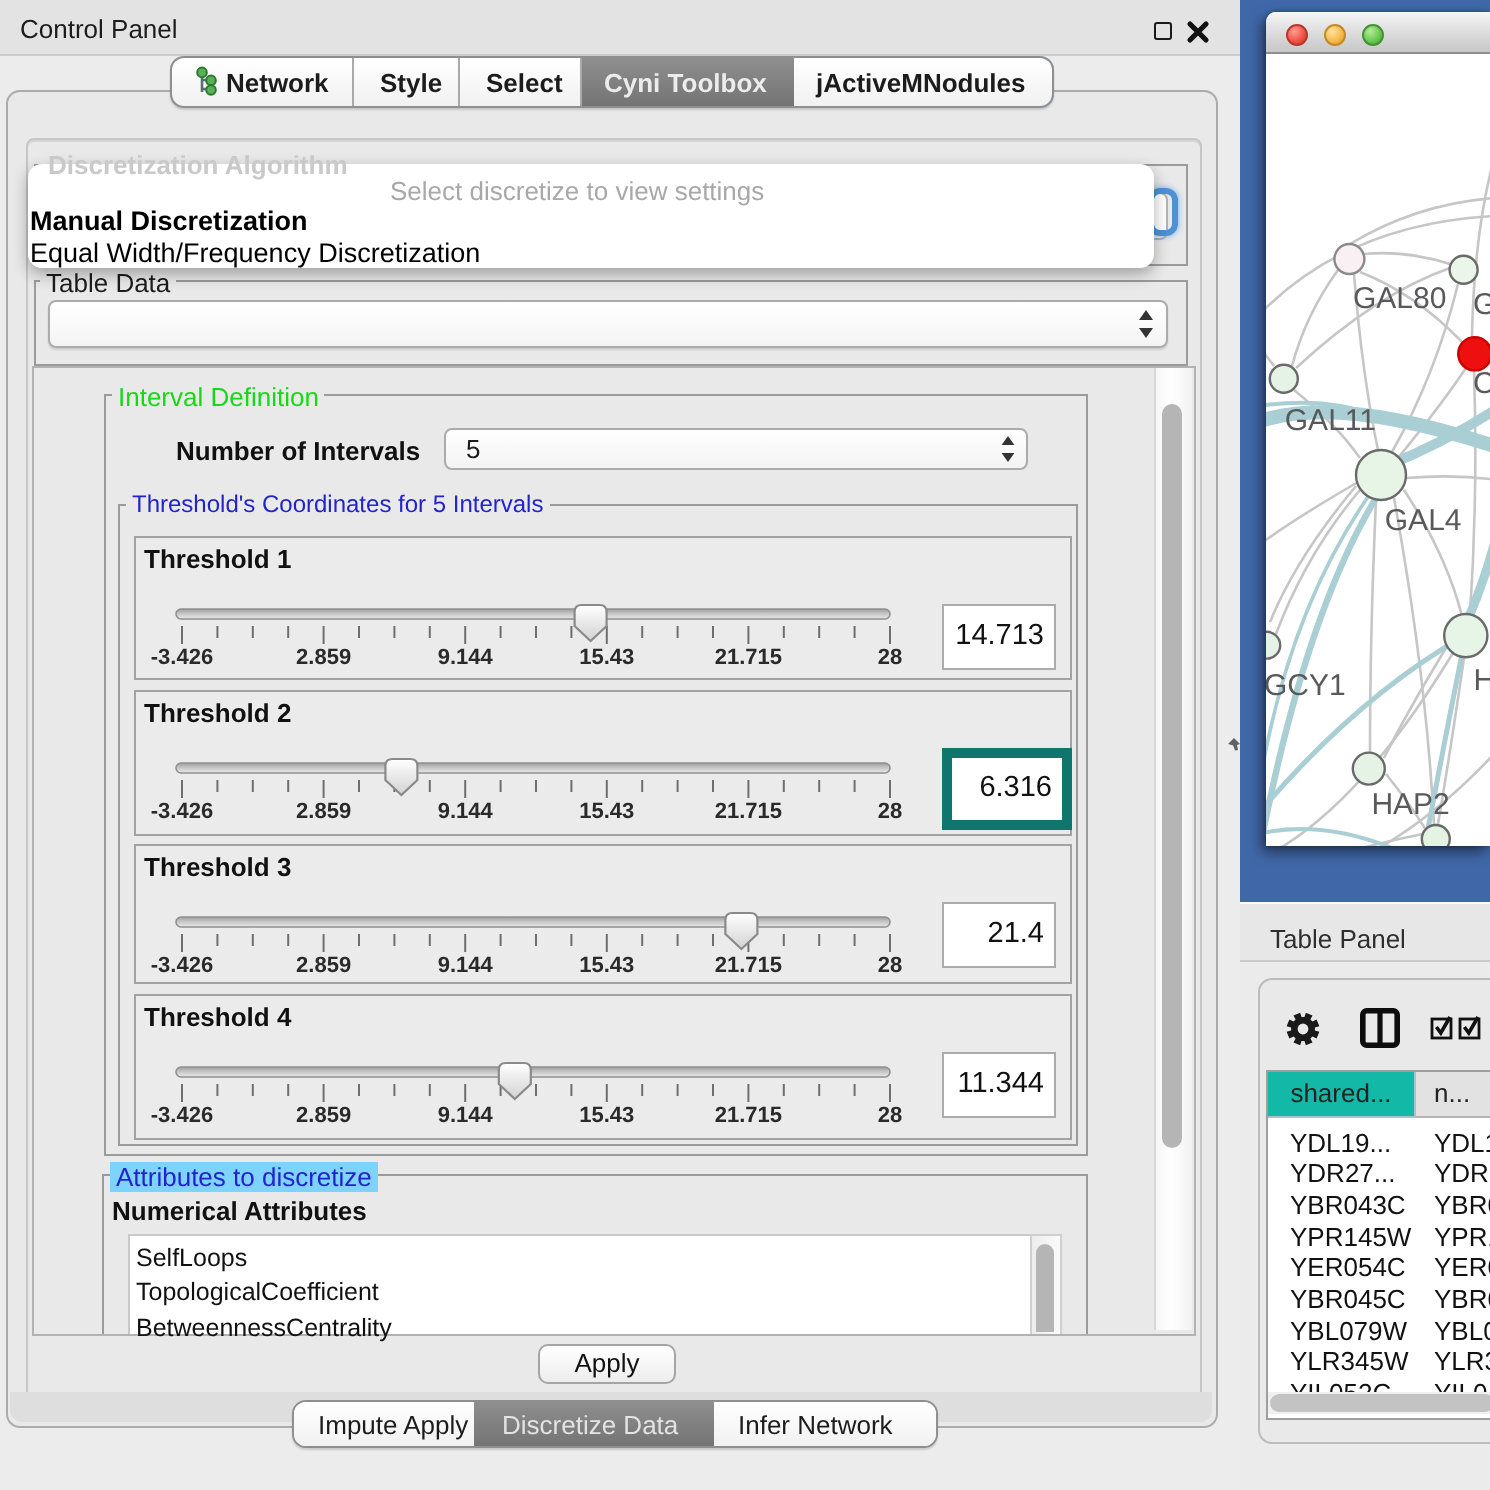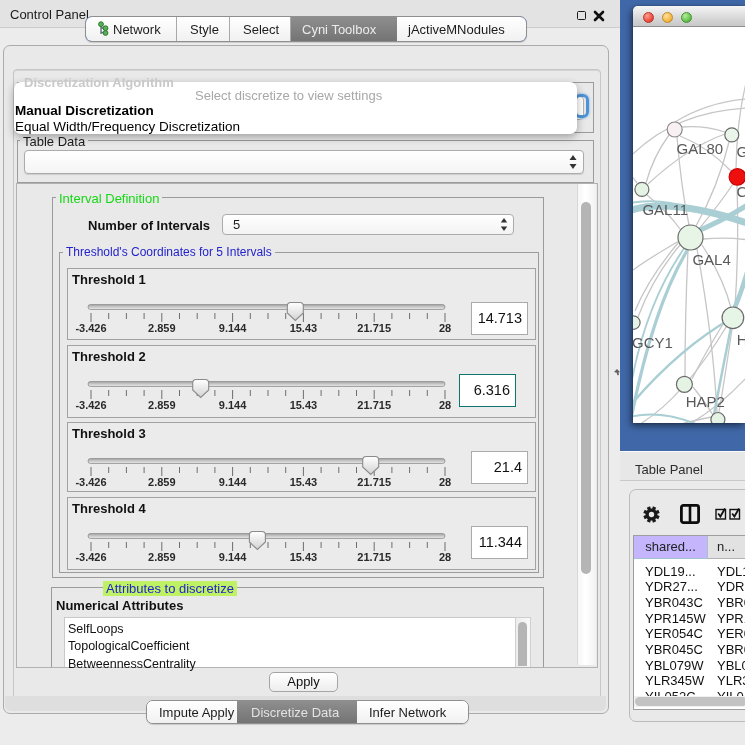--- a/index.html
+++ b/index.html
@@ -18,21 +18,21 @@
 <svg class="ab" style="left:593px;top:10px;" width="12" height="12" viewBox="0 0 12 12">
   <path d="M2 2 L10 10 M10 2 L2 10" stroke="#111" stroke-width="2.6" stroke-linecap="round"></path>
 </svg>
 
 <div class="ab" style="left:3px;top:45px;width:604px;height:667px;background:#e9e9e9;border:1px solid #ababab;border-radius:7px;"></div>
 
 <div class="ab" style="left:13px;top:69px;width:586px;height:626px;background:#e9e9e9;border:1px solid #c6c6c6;border-radius:4px 4px 0 0;box-shadow:inset 0 1px 0 #d4d4d4;"></div>
 
 <div class="ab" style="left:5px;top:696px;width:601px;height:15px;background:#dedede;border-radius:0 0 6px 6px;"></div>
 
-<div class="ab" id="toptabs" style="left:85px;top:16px;width:440px;height:24px;background:#3b82f6;border:1px solid #8f8f8f;border-radius:7px;box-shadow:0 1px 1px rgba(0,0,0,0.15);overflow:hidden;">
+<div class="ab" id="toptabs" style="left:85px;top:28px;width:440px;height:24px;background:#3b82f6;border:1px solid #8f8f8f;border-radius:7px;box-shadow:0 1px 1px rgba(0,0,0,0.15);overflow:hidden;font-weight:bold;">
   <div class="ab" style="left:0;top:0;width:100%;height:100%;background:linear-gradient(#ffffff,#f1f1f1);"></div>
   <div class="ab" style="left:90px;top:0;width:1px;height:24px;background:#a9a9a9;"></div>
   <div class="ab" style="left:143px;top:0;width:1px;height:24px;background:#a9a9a9;"></div>
   <div class="ab" style="left:204px;top:0;width:1px;height:24px;background:#a9a9a9;"></div>
   <div class="ab" style="left:205px;top:0;width:106px;height:24px;background:linear-gradient(#8e8e8e,#747474);"></div>
   <svg class="ab" style="left:8px;top:4px;" width="16" height="16" viewBox="0 0 16 16">
     <path d="M7 3 V13 M7 7 H11 M7 11.5 H11" stroke="#5d6b7a" stroke-width="1.3" fill="none"></path>
     <circle cx="7" cy="3.2" r="2.4" fill="#58b058" stroke="#2d7a2d" stroke-width="1"></circle>
     <circle cx="11.5" cy="7.2" r="2.4" fill="#58b058" stroke="#2d7a2d" stroke-width="1"></circle>
     <circle cx="11.5" cy="12" r="2.4" fill="#58b058" stroke="#2d7a2d" stroke-width="1"></circle>
@@ -161,21 +161,21 @@
       <line x1="359.3" y1="44" x2="359.3" y2="50" stroke="#6e6e6e" stroke-width="1"></line>
       <line x1="377.0" y1="44" x2="377.0" y2="53" stroke="#6e6e6e" stroke-width="1"></line>
       <text x="23.0" y="63" font-size="11" font-weight="bold" fill="#2a2a2a" text-anchor="middle">-3.426</text>
       <text x="93.8" y="63" font-size="11" font-weight="bold" fill="#2a2a2a" text-anchor="middle">2.859</text>
       <text x="164.6" y="63" font-size="11" font-weight="bold" fill="#2a2a2a" text-anchor="middle">9.144</text>
       <text x="235.4" y="63" font-size="11" font-weight="bold" fill="#2a2a2a" text-anchor="middle">15.43</text>
       <text x="306.2" y="63" font-size="11" font-weight="bold" fill="#2a2a2a" text-anchor="middle">21.715</text>
       <text x="377.0" y="63" font-size="11" font-weight="bold" fill="#2a2a2a" text-anchor="middle">28</text>
       <path d="M124.7 37 Q124.7 33.5 128.2 33.5 L137.2 33.5 Q140.7 33.5 140.7 37 L140.7 44 L132.7 51.5 L124.7 44 Z" fill="url(#thg)" stroke="#8a8a8a" stroke-width="1.1"></path>
     </svg>
-    <div class="ab" style="left:391px;top:28px;width:55px;height:31px;background:#ffffff;border:1px solid #0f766e;text-align:right;font-size:14.5px;color:#111;line-height:31px;"><span style="margin-right:5px;">6.316</span></div>
+    <div class="ab" style="left:403px;top:28px;width:55px;height:31px;background:#ffffff;border:5px solid #0f766e;text-align:right;font-size:14.5px;color:#111;line-height:31px;"><span style="margin-right:5px;">6.316</span></div>
   </div>
 <div class="ab" style="left:67px;top:421.9px;width:466.5px;height:68.5px;border:1px solid #a2a2a2;background:#ebebeb;">
     <div class="ab" style="left:4px;top:3px;font-size:13px;font-weight:bold;color:#111;">Threshold 3</div>
     <svg class="ab" style="left:0;top:0;" width="466.5" height="68.5" viewBox="0 0 466.5 68.5">
       <defs>
         <linearGradient id="trk2" x1="0" y1="0" x2="0" y2="1">
           <stop offset="0" stop-color="#9e9e9e"></stop>
           <stop offset="0.5" stop-color="#c9c9c9"></stop>
           <stop offset="1" stop-color="#e8e8e8"></stop>
         </linearGradient>
@@ -257,21 +257,21 @@
       <text x="164.6" y="63" font-size="11" font-weight="bold" fill="#2a2a2a" text-anchor="middle">9.144</text>
       <text x="235.4" y="63" font-size="11" font-weight="bold" fill="#2a2a2a" text-anchor="middle">15.43</text>
       <text x="306.2" y="63" font-size="11" font-weight="bold" fill="#2a2a2a" text-anchor="middle">21.715</text>
       <text x="377.0" y="63" font-size="11" font-weight="bold" fill="#2a2a2a" text-anchor="middle">28</text>
       <path d="M181.4 37 Q181.4 33.5 184.9 33.5 L193.9 33.5 Q197.4 33.5 197.4 37 L197.4 44 L189.4 51.5 L181.4 44 Z" fill="url(#thg)" stroke="#8a8a8a" stroke-width="1.1"></path>
     </svg>
     <div class="ab" style="left:403px;top:28px;width:55px;height:31px;background:#ffffff;border:1px solid #ababab;text-align:right;font-size:14.5px;color:#111;line-height:31px;"><span style="margin-right:5px;">11.344</span></div>
   </div>
 
 <div class="ab" style="left:51px;top:587px;width:491px;height:79px;border:1px solid #9b9b9b;border-bottom:none;"></div>
-<div class="ab" style="left:55px;top:581px;background:#bef264;padding:0 3px;font-size:13px;color:#2323cd;margin-left:48px;">Attributes to discretize</div>
+<div class="ab" style="left:55px;top:581px;background:#7dd3fc;padding:0 3px;font-size:13px;color:#2323cd;">Attributes to discretize</div>
 <div class="ab" style="left:56px;top:598px;font-size:13px;font-weight:bold;color:#111;">Numerical Attributes</div>
 
 <div class="ab" style="left:64px;top:617px;width:451px;height:49px;background:#ffffff;border:1px solid #c9c9c9;border-bottom:none;"></div>
 <div class="ab" style="left:515px;top:617px;width:14px;height:49px;background:linear-gradient(90deg,#ededed,#fafafa);border:1px solid #cfcfcf;border-bottom:none;"></div>
 <div class="ab" style="left:517.5px;top:622px;width:9px;height:44px;background:#b5b5b5;border-radius:4.5px 4.5px 0 0;"></div>
 <div class="ab" style="left:68px;top:621px;font-size:12.5px;color:#111;line-height:17.4px;">SelfLoops<br>TopologicalCoefficient<br>BetweennessCentrality</div>
 
 <div class="ab" style="left:269px;top:672px;width:67px;height:18px;background:linear-gradient(#ffffff,#ededed);border:1px solid #a5a5a5;border-radius:5px;text-align:center;font-size:13px;color:#111;line-height:17px;">Apply</div>
 
 <div class="ab" id="bottabs" style="left:146px;top:700px;width:321px;height:22px;background:#ffffff;border:1px solid #8f8f8f;border-radius:7px;box-shadow:0 1px 1px rgba(0,0,0,0.15);overflow:hidden;">
@@ -365,21 +365,21 @@
   <path d="M10 2 V18" stroke="#0d0d0d" stroke-width="2.6"></path>
 </svg>
 <svg class="ab" style="left:715px;top:507px;" width="27" height="13" viewBox="0 0 27 13">
   <rect x="1" y="2.5" width="9.5" height="9.5" fill="none" stroke="#111" stroke-width="1.4"></rect>
   <path d="M3.2 6.5 L5.4 9.5 L10 1.5" stroke="#111" stroke-width="1.8" fill="none"></path>
   <rect x="15" y="2.5" width="9.5" height="9.5" fill="none" stroke="#111" stroke-width="1.4"></rect>
   <path d="M17.2 6.5 L19.4 9.5 L24 1.5" stroke="#111" stroke-width="1.8" fill="none"></path>
 </svg>
 
 <div class="ab" style="left:633px;top:535px;width:112px;height:173px;background:#ffffff;border:1px solid #9e9e9e;border-right:none;"></div>
-<div class="ab" style="left:634px;top:536px;width:73px;height:22px;background:#c4b5fd;border-right:1px solid #a7c2cf;border-bottom:1px solid #a7c2cf;text-align:center;font-size:13px;color:#222;line-height:22px;">shared...</div>
+<div class="ab" style="left:634px;top:536px;width:73px;height:22px;background:#14b8a6;border-right:1px solid #a7c2cf;border-bottom:1px solid #a7c2cf;text-align:center;font-size:13px;color:#222;line-height:22px;">shared...</div>
 <div class="ab" style="left:708px;top:536px;width:37px;height:22px;background:#e2e2e2;border-bottom:1px solid #b3b3b3;font-size:13px;color:#222;line-height:22px;"><span style="margin-left:9px;">n...</span></div>
 <div class="ab" id="tcol1" style="left:645px;top:563.5px;font-size:13px;color:#111;line-height:15.7px;white-space:pre;">YDL19...
 YDR27...
 YBR043C
 YPR145W
 YER054C
 YBR045C
 YBL079W
 YLR345W
 YIL052C</div>

